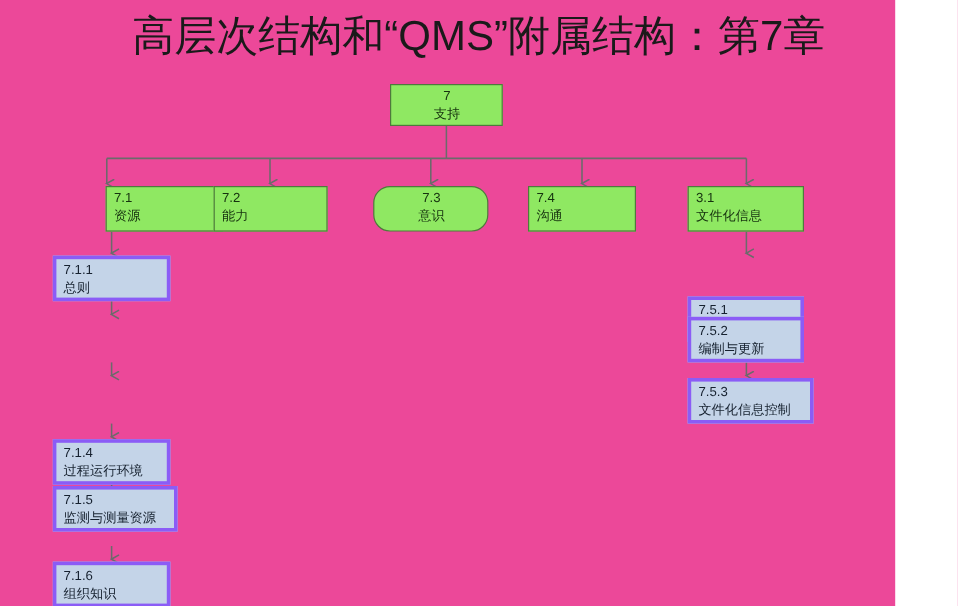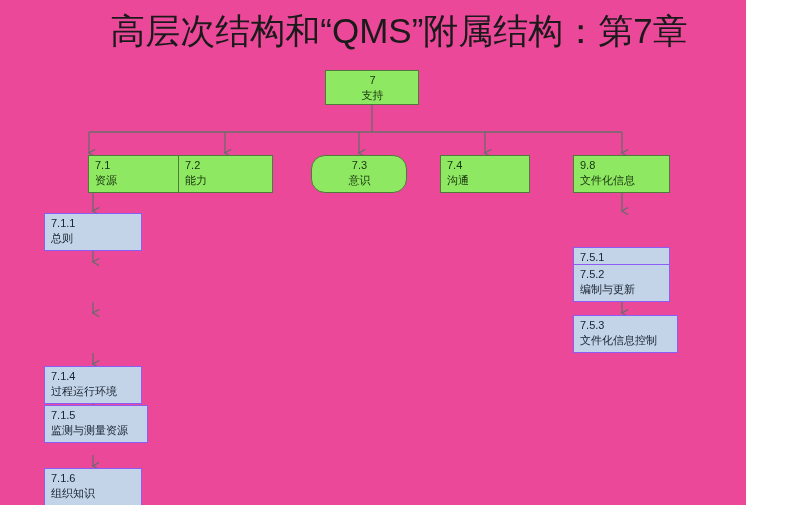--- a/index.html
+++ b/index.html
@@ -67,21 +67,21 @@
     background: #8FE862;
     border: 1px solid #4e7a3c;
     color: #123010;
   }
   .node.green .num,
   .node.green .lbl {
     color: #16320f;
   }
   .node.blue {
     background: #C4D4E8;
-    border: 1px solid #8b5cf6;
+    border: 3px solid #8b5cf6;
     color: #15202e;
   }
   .node.blue .num,
   .node.blue .lbl {
     color: #16212f;
   }
   .node.center {
     text-align: center;
   }
   .node.left {
@@ -145,21 +145,21 @@
     <span class="num">7.3</span>
     <span class="lbl">意识</span>
   </div>
 
   <div class="node green left" style="left:440px; top:155px; width:90px; height:38px;">
     <span class="num">7.4</span>
     <span class="lbl">沟通</span>
   </div>
 
   <div class="node green left" style="left:573px; top:155px; width:97px; height:38px;">
-    <span class="num">9.8</span>
+    <span class="num">3.1</span>
     <span class="lbl">文件化信息</span>
   </div>
 
   <div class="node blue left" style="left:44px; top:213px; width:98px; height:38px;">
     <span class="num">7.1.1</span>
     <span class="lbl">总则</span>
   </div>
 
 
 

